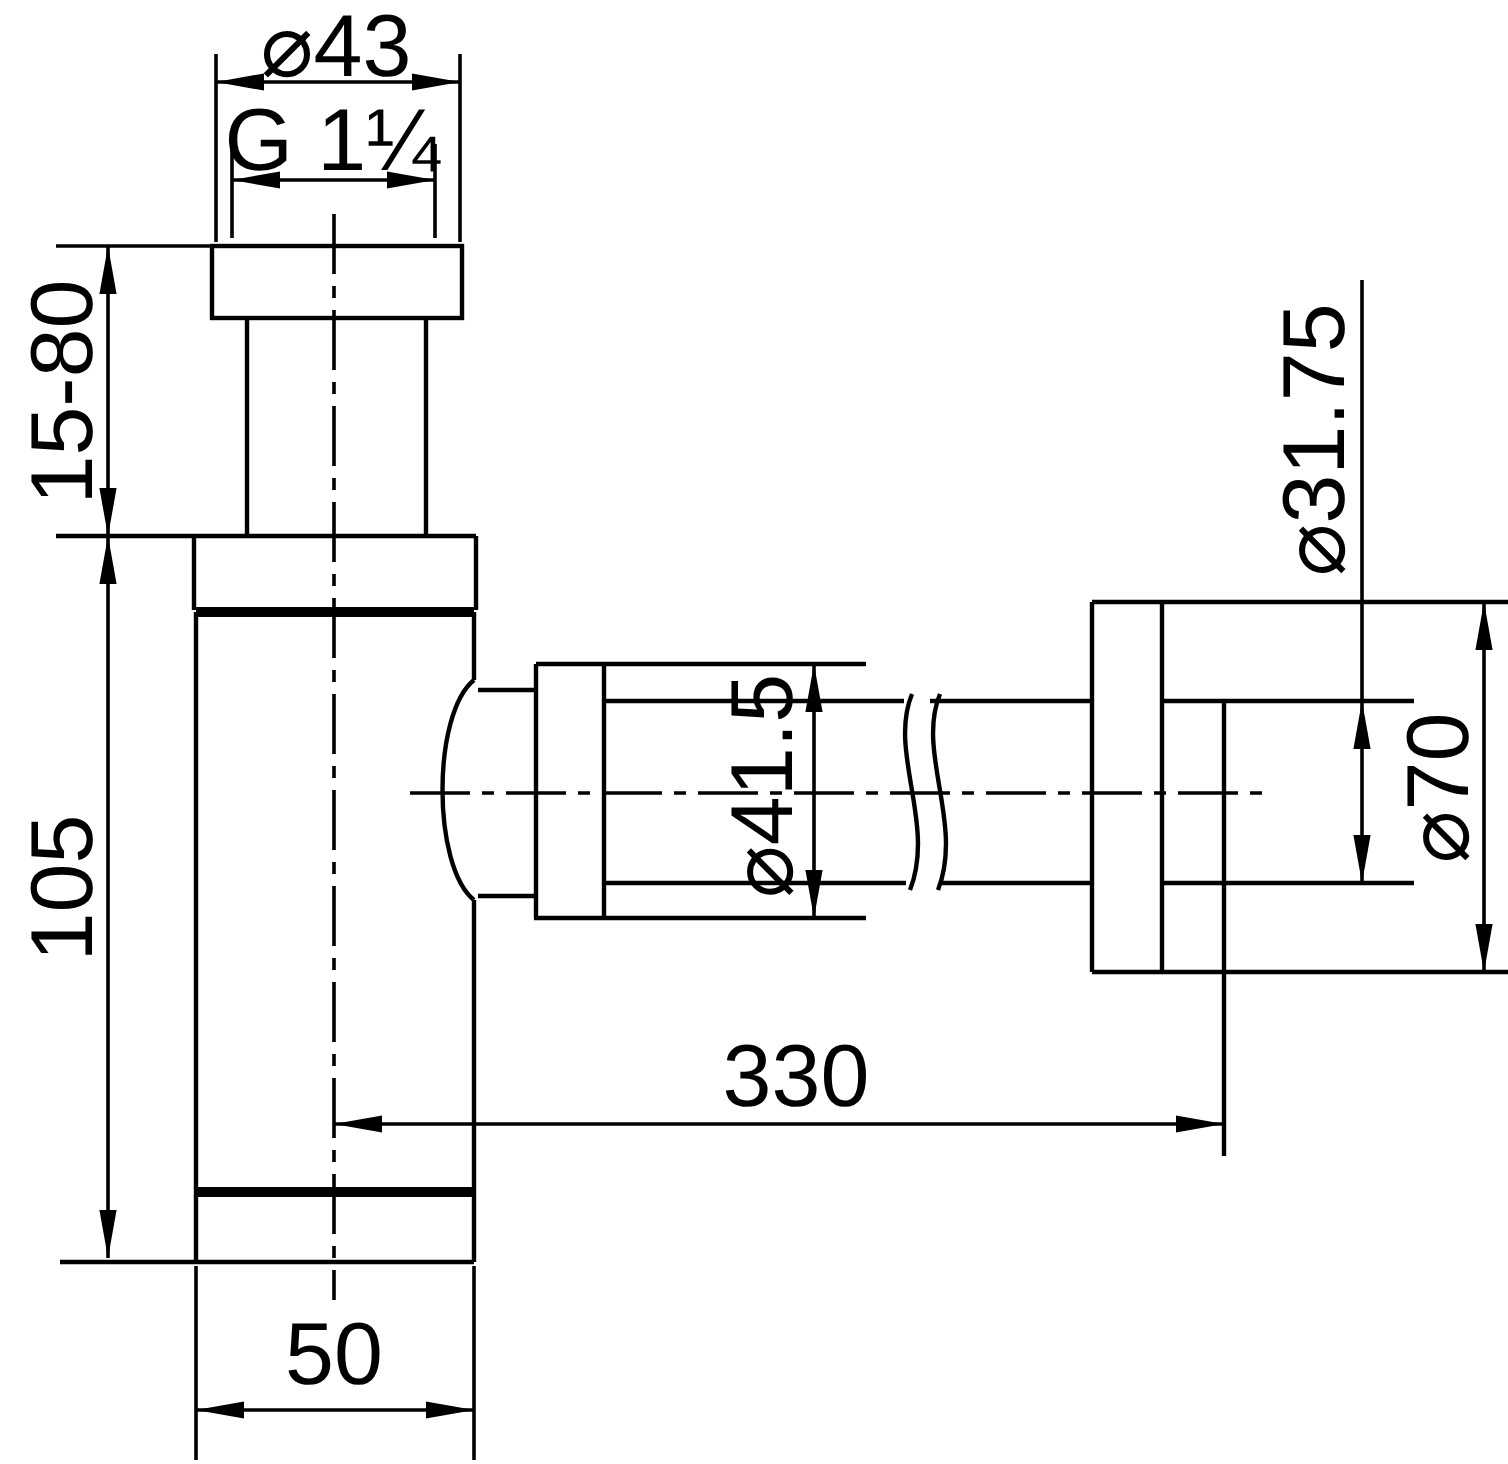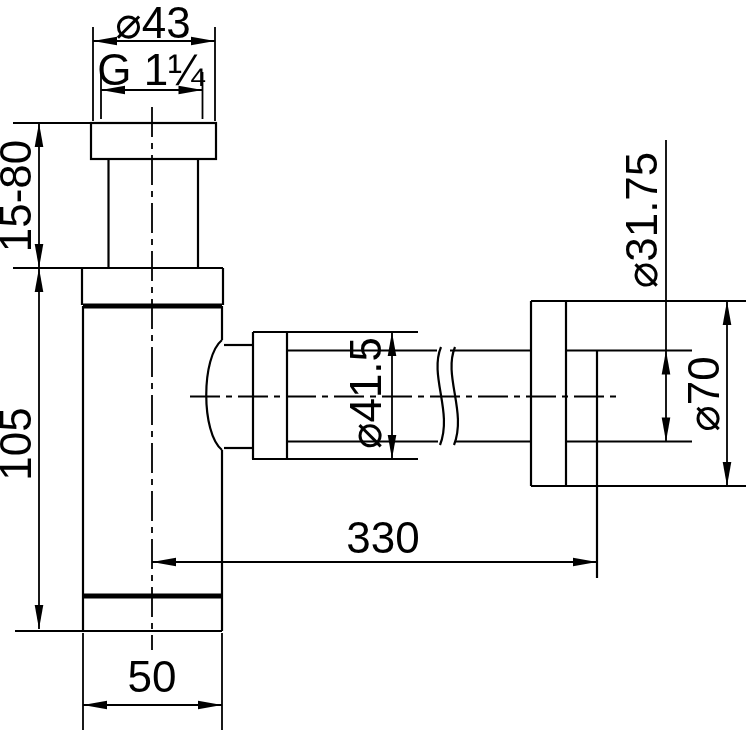--- a/index.html
+++ b/index.html
@@ -1,20 +1,21 @@
 <!DOCTYPE html>
 <html><head>
 <meta charset="utf-8">
 <style>
   html,body{margin:0;padding:0;background:#ffffff;}
   .stage{
     position:relative;
     width:618px;height:732px;
     background:#ffffff;
     font-family:"Liberation Sans", sans-serif;
+    padding-left:15px;
   }
   svg{display:block;}
   .s2{stroke:#000000;stroke-width:2.2;fill:none;stroke-linecap:butt;}
   .s4{stroke:#000000;stroke-width:5;fill:none;}
   .dim{stroke:#000000;stroke-width:1.8;fill:none;}
   .cl{stroke:#000000;stroke-width:1.8;fill:none;stroke-dasharray:30 6 6 6;}
   .arr{fill:#000000;stroke:none;}
   text{font-family:"Liberation Sans", sans-serif;font-size:44px;fill:#000000;}
 </style>
 </head>

